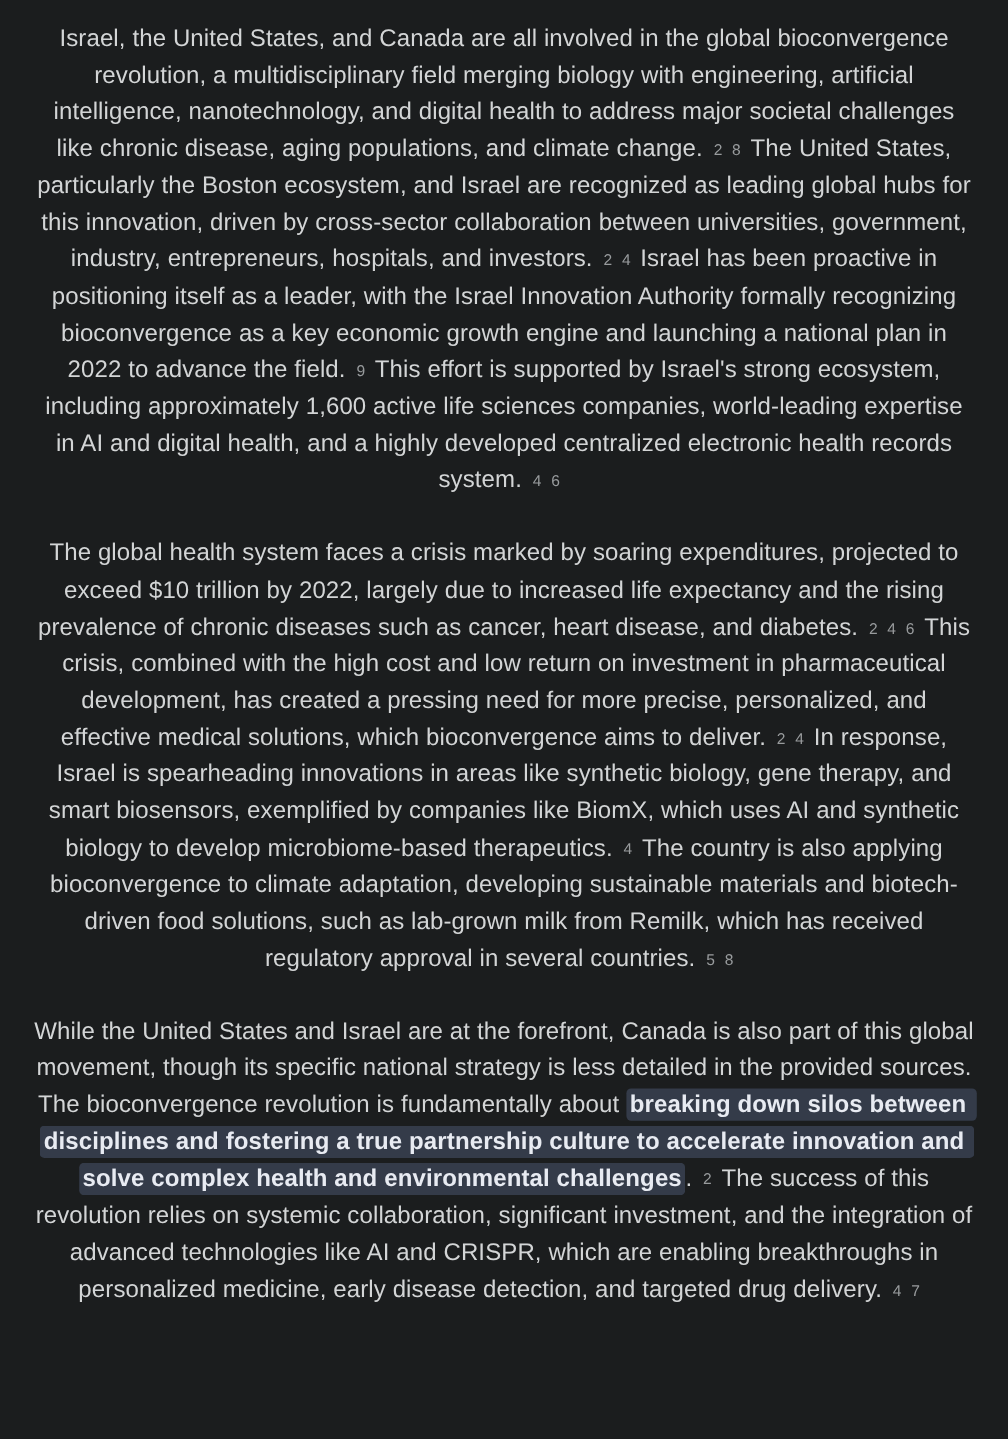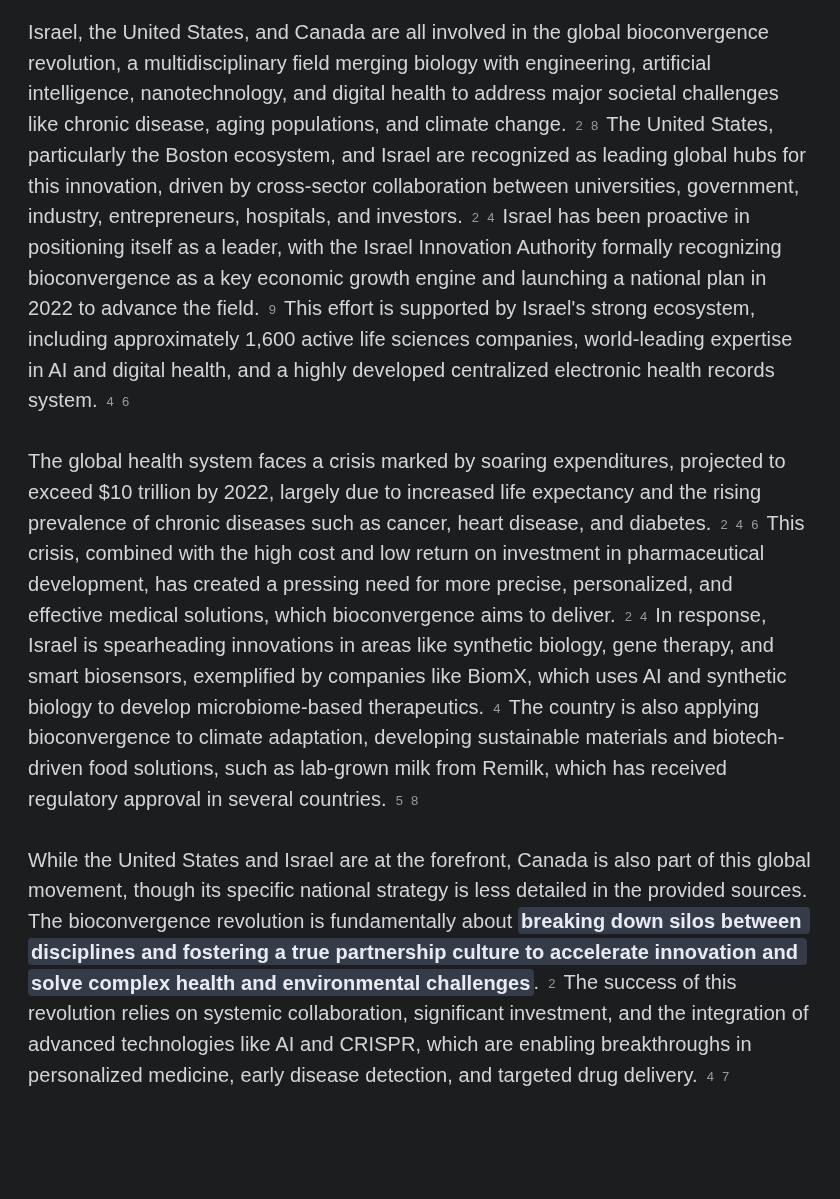--- a/index.html
+++ b/index.html
@@ -12,20 +12,21 @@
     height: 1199px;
     overflow: hidden;
     font-family: "Liberation Sans", "DejaVu Sans", sans-serif;
   }
   .page {
     box-sizing: border-box;
     width: 840px;
     height: 1199px;
     padding: 17px 28px 20px 28px;
     background: var(--bg, #1b1d1e);
+    text-align: center;
   }
   .answer {
     color: var(--text, #d3d5d6);
     font-size: 20px;
     line-height: 30.7px;
     letter-spacing: 0.1px;
   }
   .para {
     margin: 0 0 30px 0;
   }

